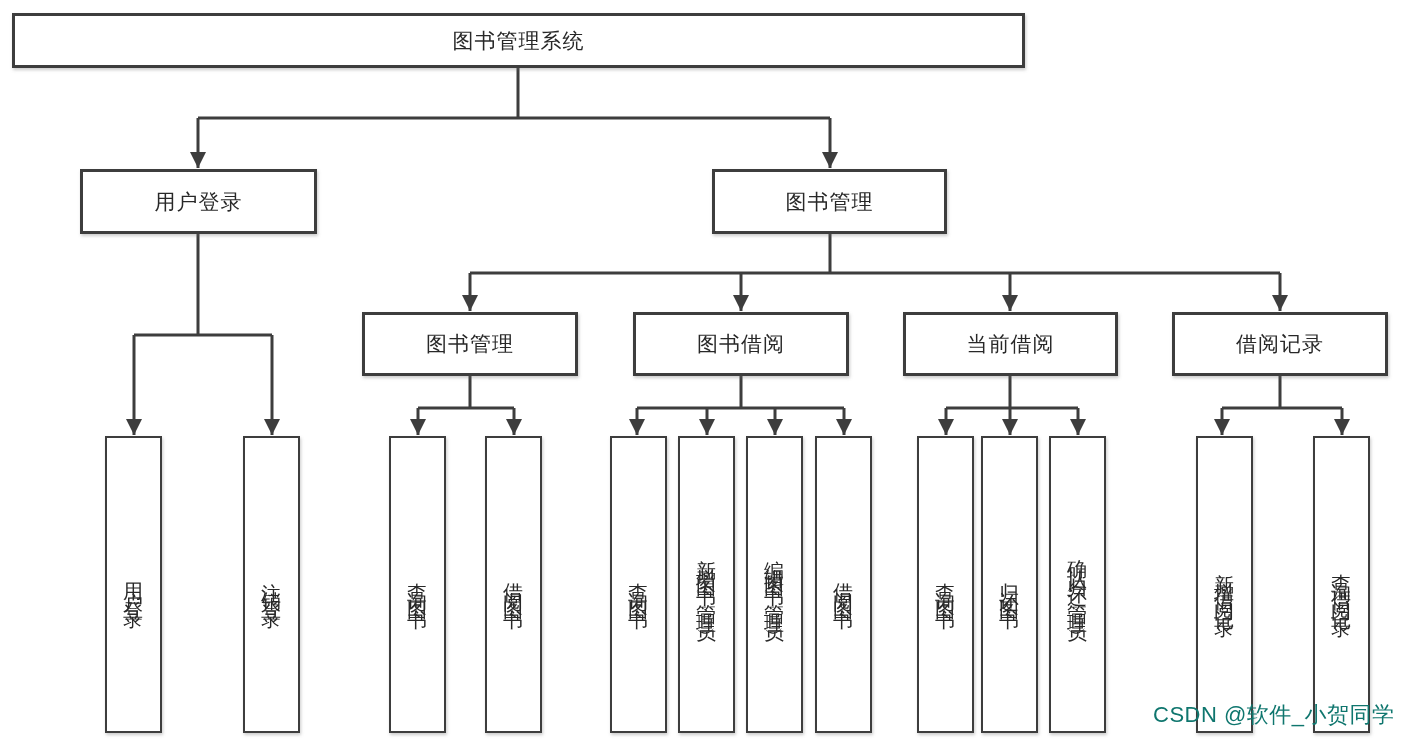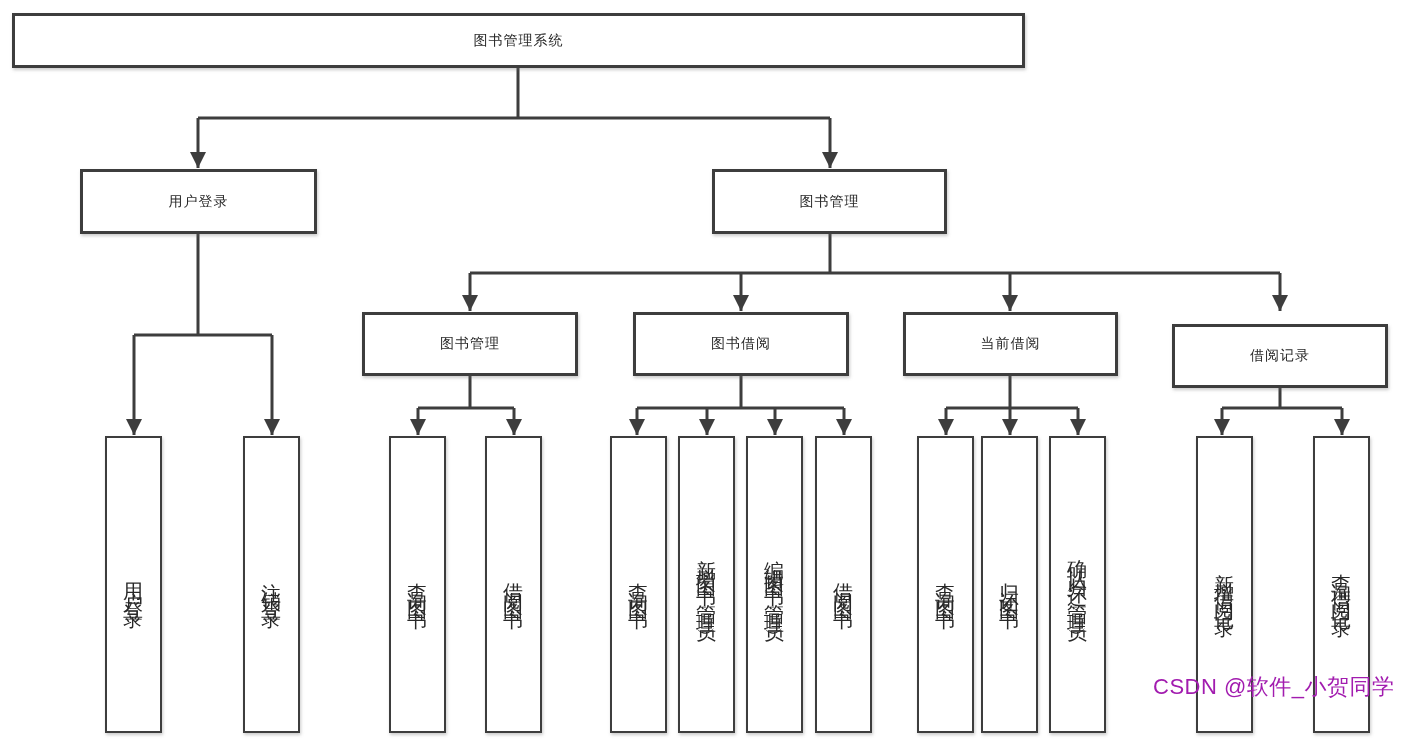--- a/index.html
+++ b/index.html
@@ -4,38 +4,38 @@
 <style>
   html,body { margin:0; padding:0; background:#ffffff; }
   .canvas {
     position:relative; width:1405px; height:747px; background:#ffffff;
     font-family:"Liberation Sans","DejaVu Sans",sans-serif; overflow:hidden;
   }
   svg.wires { position:absolute; left:0; top:0; width:1405px; height:747px; }
   .node {
     position:absolute; background:#ffffff; border:3px solid #3d3d3d;
     display:flex; align-items:center; justify-content:center;
-    color:#282828; font-size:14px; letter-spacing:1px;
+    color:#282828; font-size:21px; letter-spacing:1px;
     box-shadow:1px 2px 3px rgba(110,110,110,0.35);
     box-sizing:border-box;
   }
   .leaf {
     position:absolute; top:436px; width:57px; height:297px;
     background:#ffffff; border:2.5px solid #3d3d3d;
     display:flex; align-items:center; justify-content:center;
     box-shadow:1px 2px 3px rgba(110,110,110,0.35);
     box-sizing:border-box;
   }
   .vtext {
     writing-mode:vertical-rl; text-orientation:mixed;
     font-size:20px; letter-spacing:9px; line-height:1; color:#282828;
   }
   .watermark {
-    position:absolute; left:1153px; top:672px; z-index:5;
-    font-size:22px; color:#a21caf; letter-spacing:0.5px; white-space:nowrap;
+    position:absolute; left:1153px; top:700px; z-index:5;
+    font-size:22px; color:#0f766e; letter-spacing:0.5px; white-space:nowrap;
   }
 </style>
 </head>
 <body>
 
 <div class="canvas">
 
   <svg class="wires" viewBox="0 0 1405 747" xmlns="http://www.w3.org/2000/svg">
     <defs>
       <marker id="arrow" viewBox="0 0 10 10" refX="10" refY="5" markerWidth="24" markerHeight="16" markerUnits="userSpaceOnUse" orient="auto">
@@ -87,21 +87,21 @@
 
   <div class="node" style="left:362px;top:312px;width:216px;height:64px;">
     <span>图书管理</span>
   </div>
   <div class="node" style="left:633px;top:312px;width:216px;height:64px;">
     <span>图书借阅</span>
   </div>
   <div class="node" style="left:903px;top:312px;width:215px;height:64px;align-items:center;">
     <span>当前借阅</span>
   </div>
-  <div class="node" style="left:1172px;top:324px;width:216px;height:64px;">
+  <div class="node" style="left:1172px;top:312px;width:216px;height:64px;">
     <span>借阅记录</span>
   </div>
 
   <div class="leaf" style="left:105px;">
     <span class="vtext">用户登录</span>
   </div>
   <div class="leaf" style="left:243px;">
     <span class="vtext">注销登录</span>
   </div>
 

